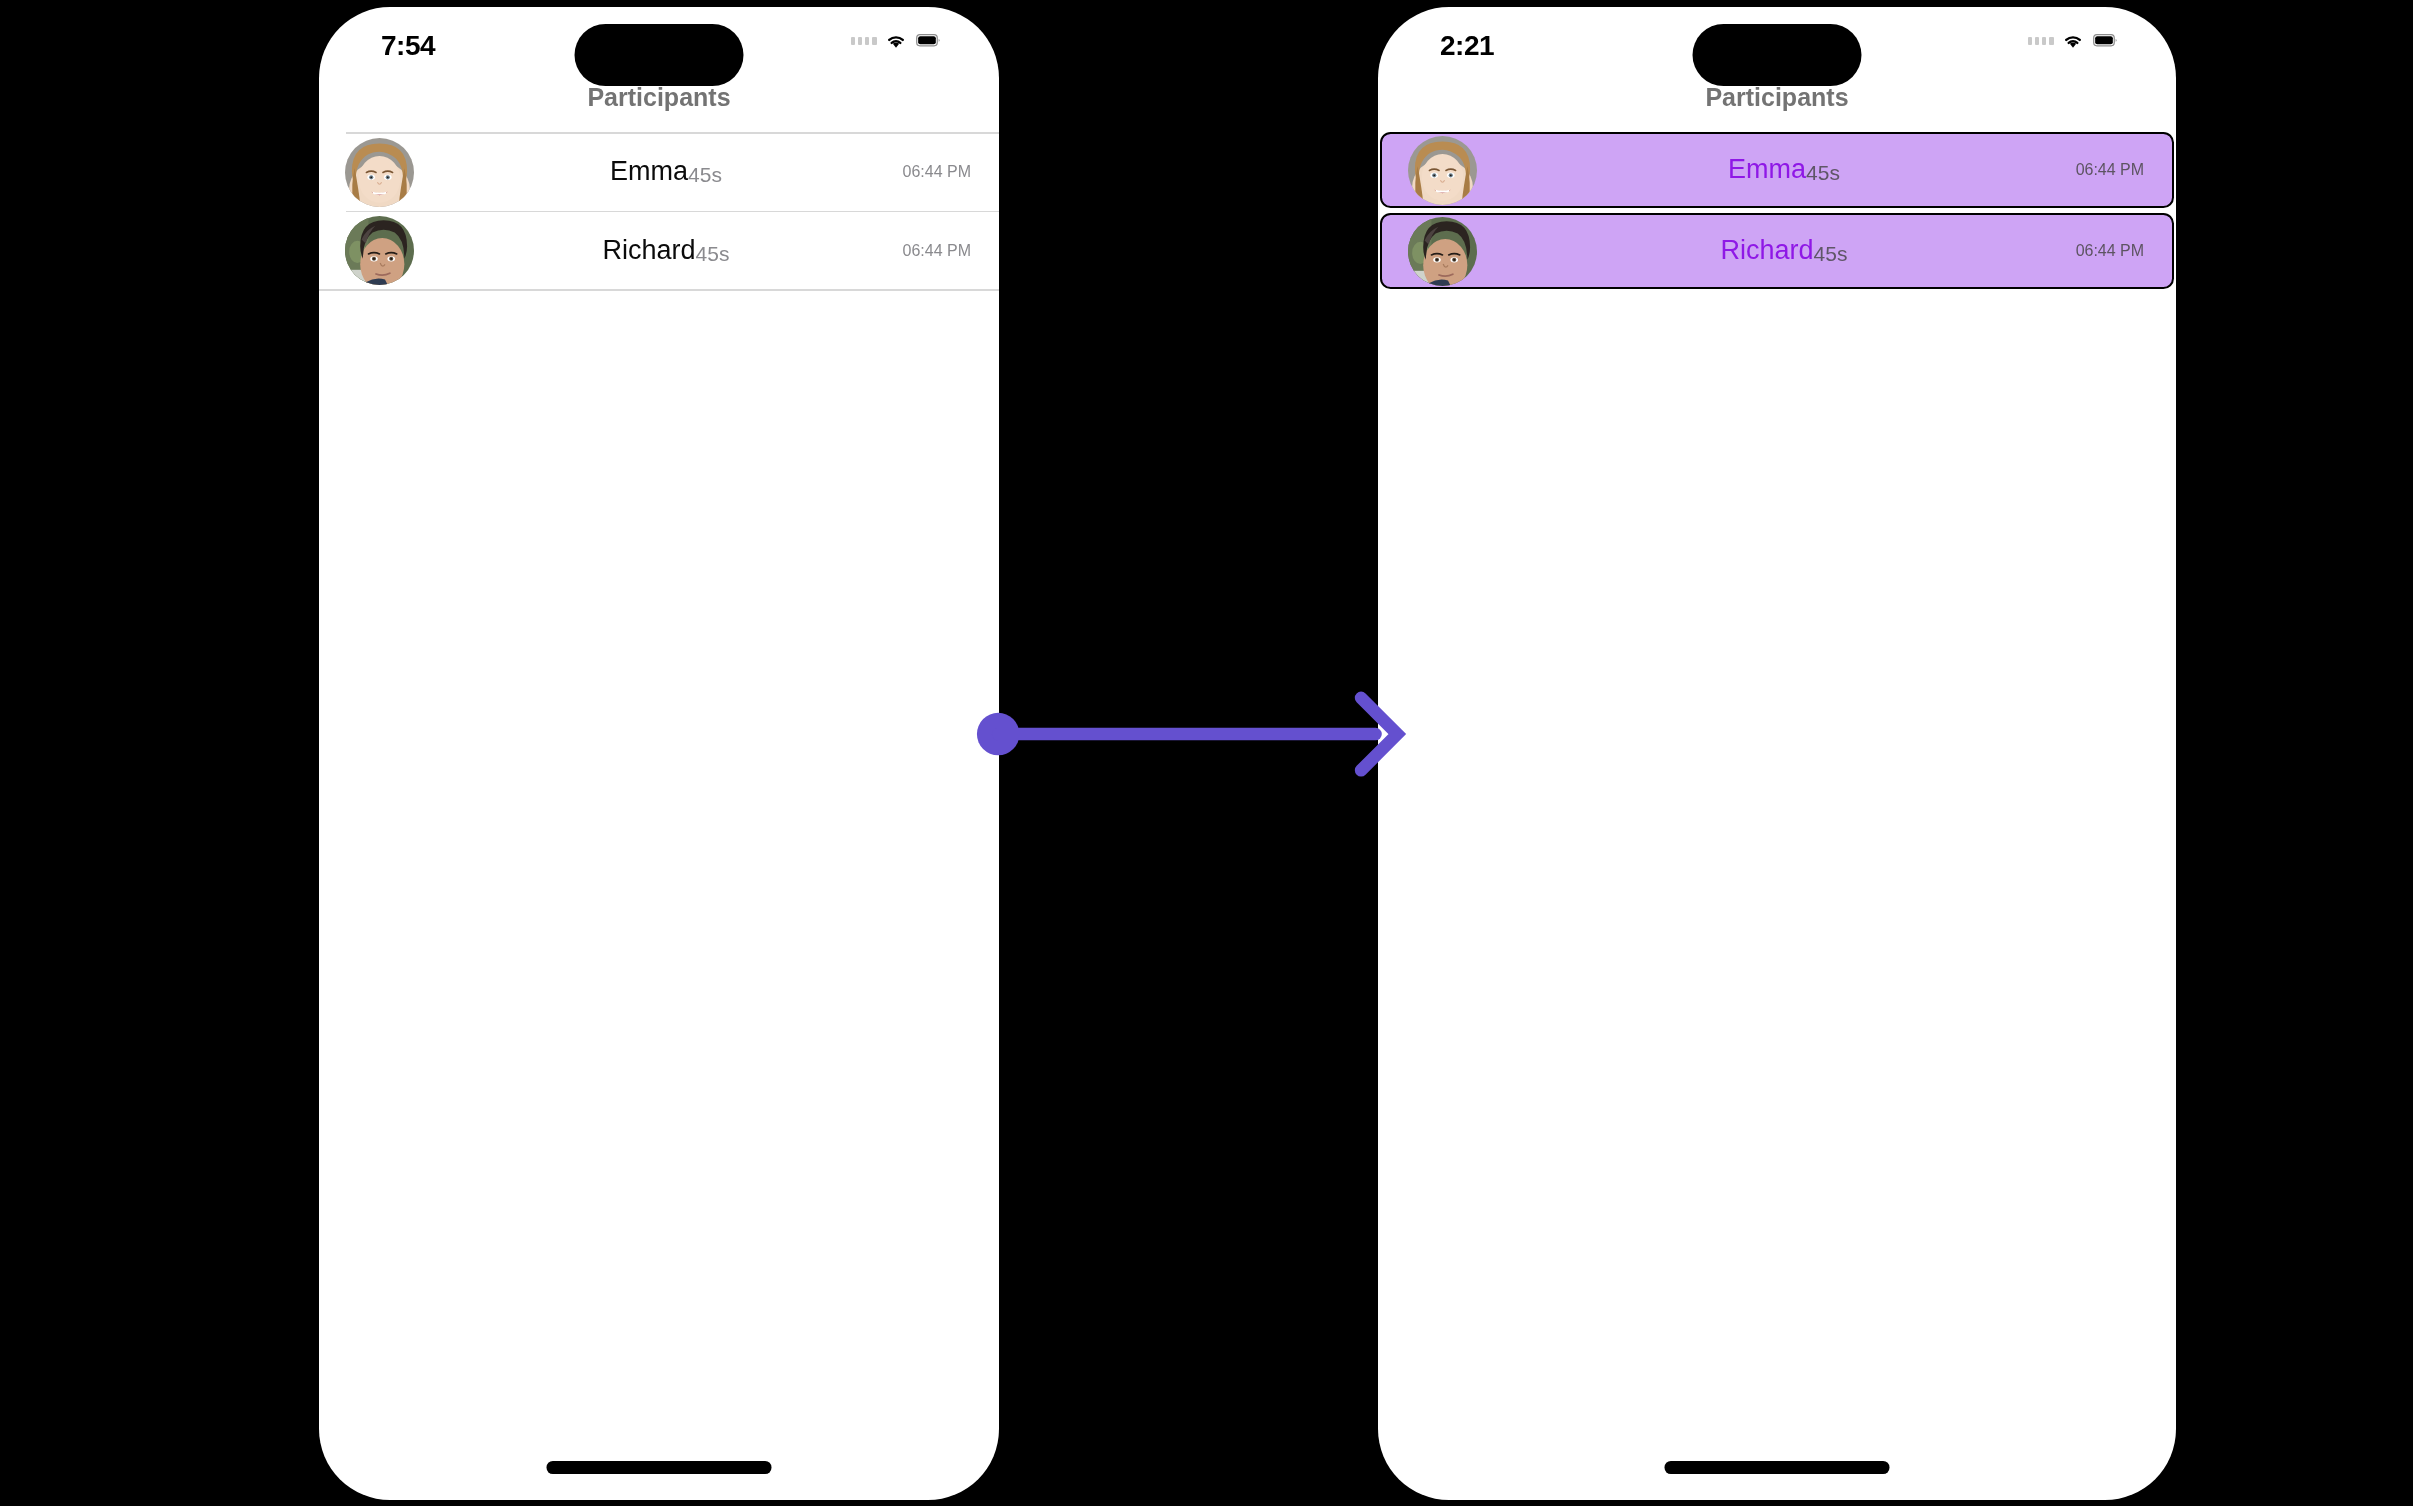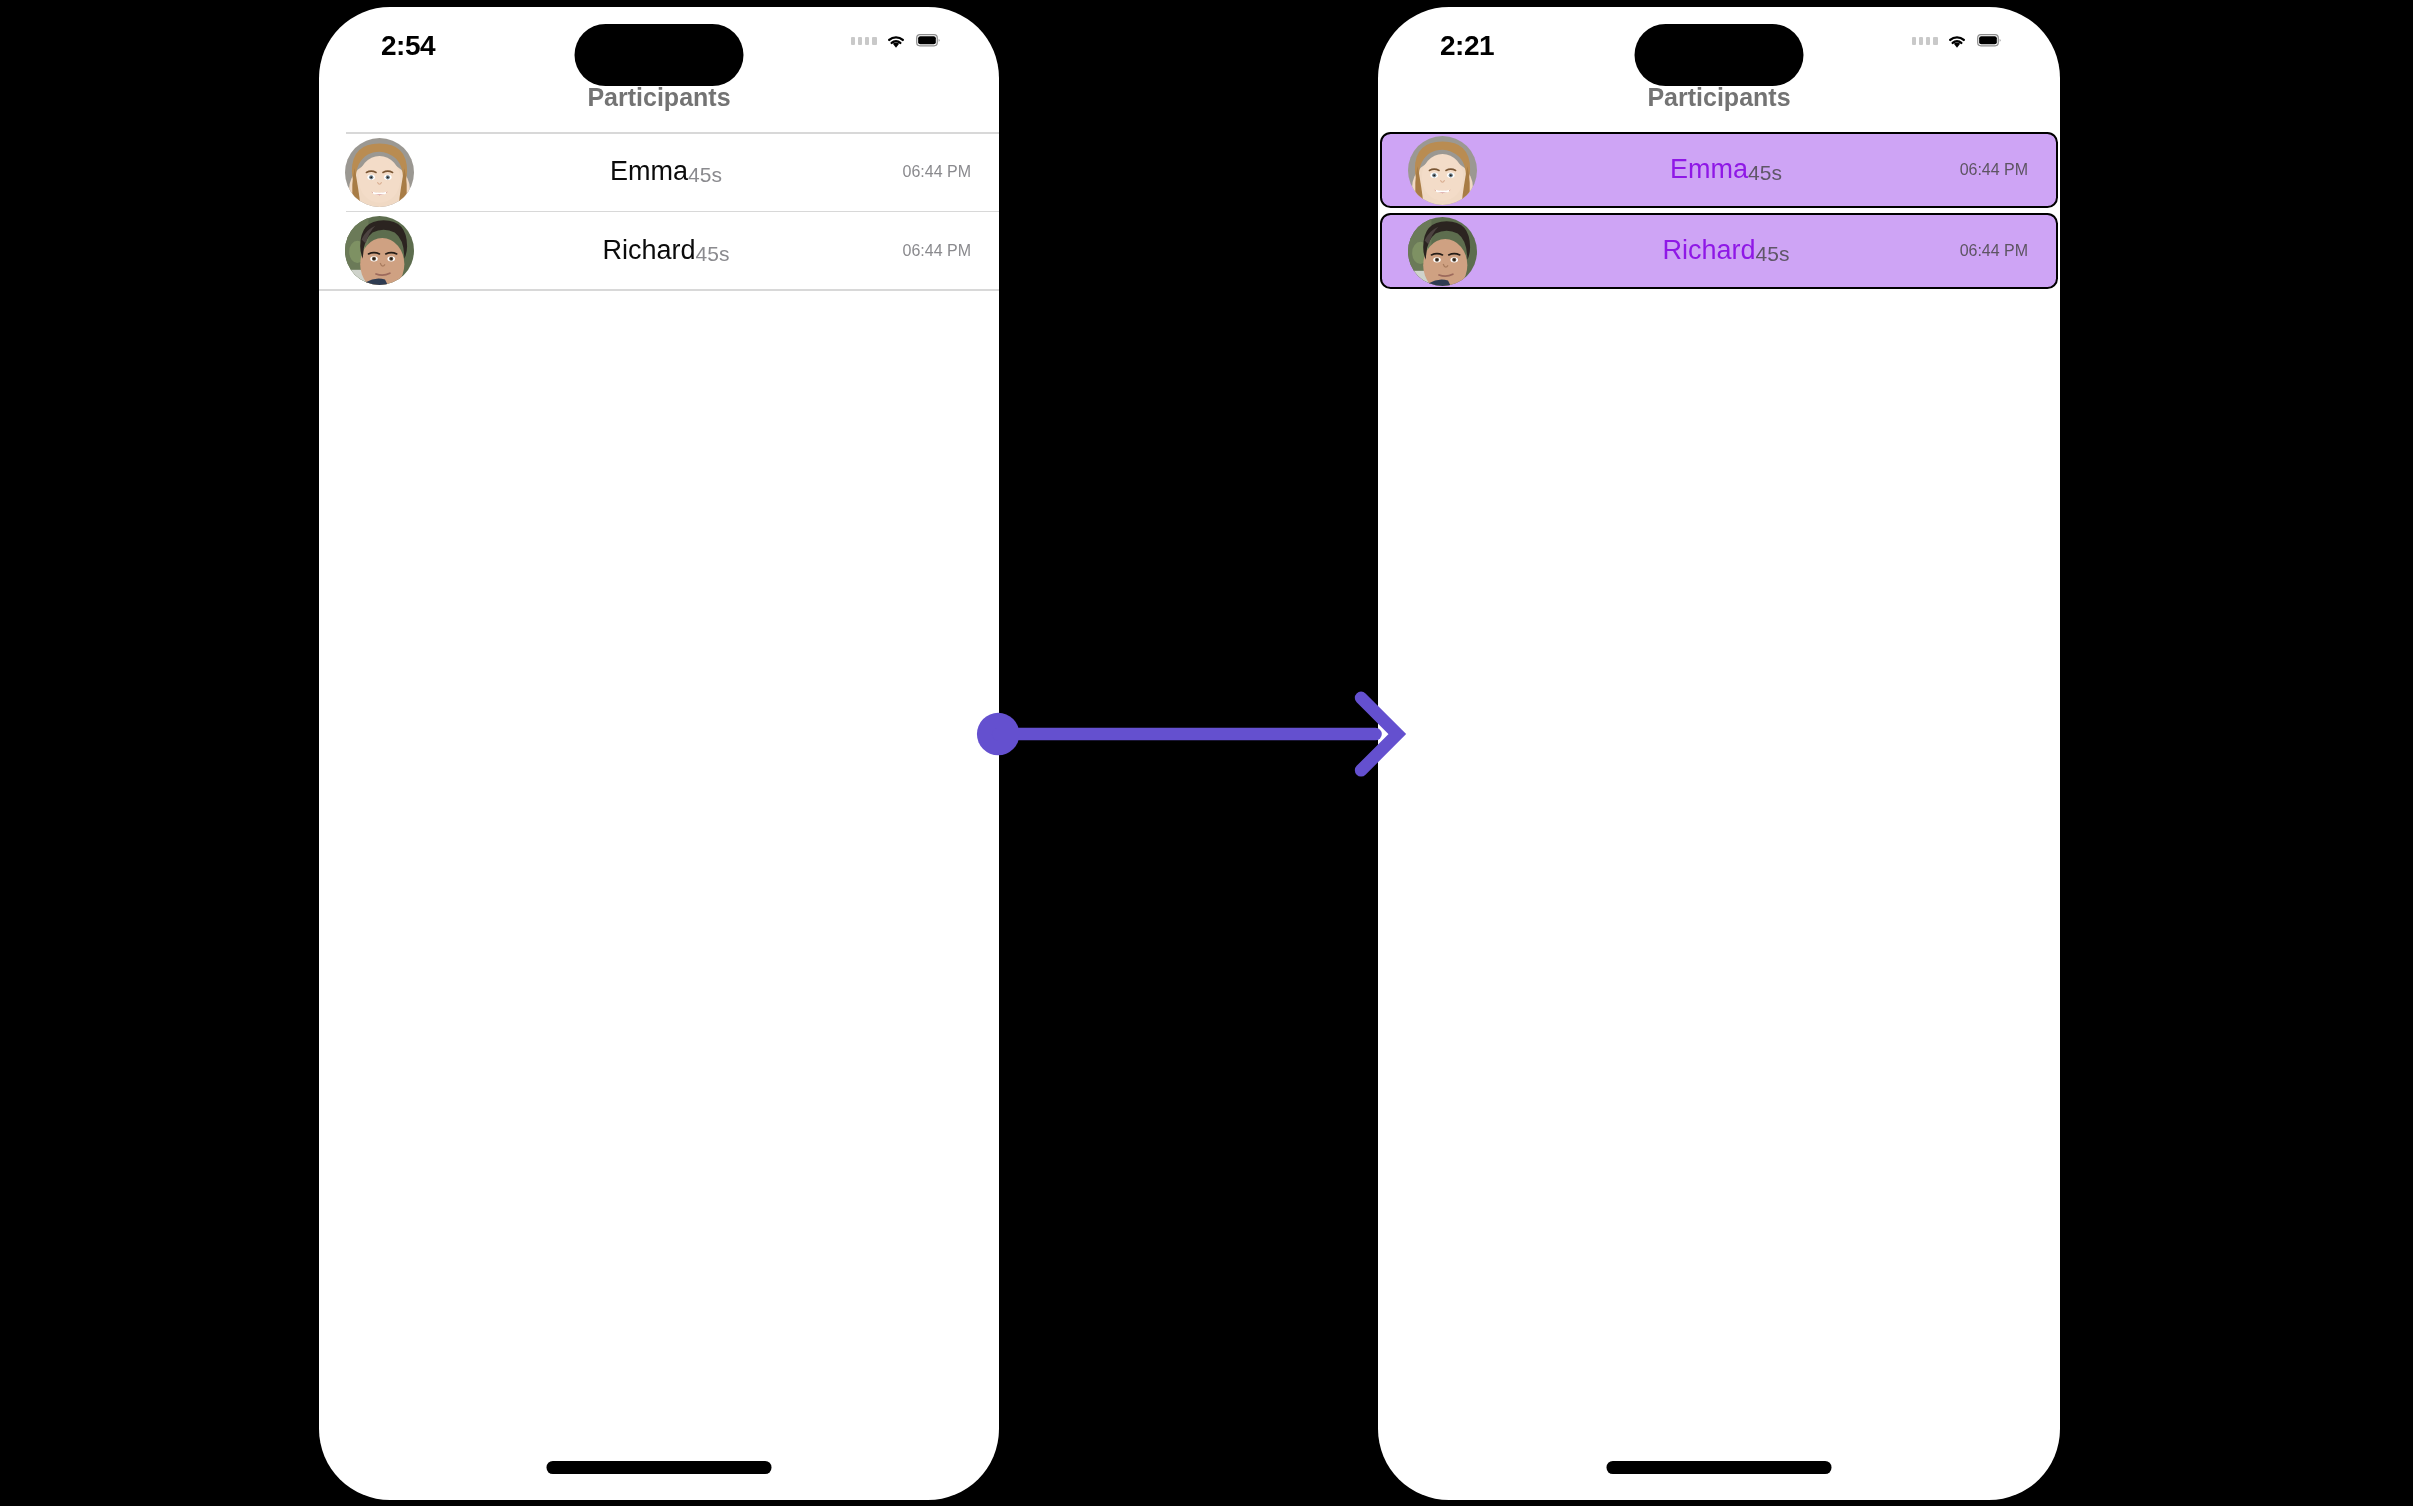--- a/index.html
+++ b/index.html
@@ -16,21 +16,21 @@
   }
 
   
   .phone {
     position: absolute;
     background: #FFFFFF;
     border-radius: 71px;
     overflow: hidden;
   }
   #phone-left  { left: 319px;  top: 6.8px; width: 680px; height: 1493px; }
-  #phone-right { left: 1378px; top: 6.8px; width: 682px; height: 1493px; }
+  #phone-right { left: 1378px; top: 6.8px; width: 798px; height: 1493px; }
 
   
   .status-bar {
     position: relative;
     height: 73px;
     width: 100%;
   }
   .status-time {
     position: absolute;
     left: 62px;
@@ -184,21 +184,21 @@
     height: 121px;
     pointer-events: none;
   }
 </style>
 </head>
 <body>
 
 <div class="phone" id="phone-left">
 
   <div class="status-bar">
-    <div class="status-time">2:54</div>
+    <div class="status-time">7:54</div>
     <div class="dynamic-island"></div>
     <div class="status-right">
       <span class="signal-dots">
         <i></i>
           <i></i>
           <i></i>
           <i></i>
       </span>
       <span>
         <svg class="wifi-icon" viewBox="0 0 24 18">

